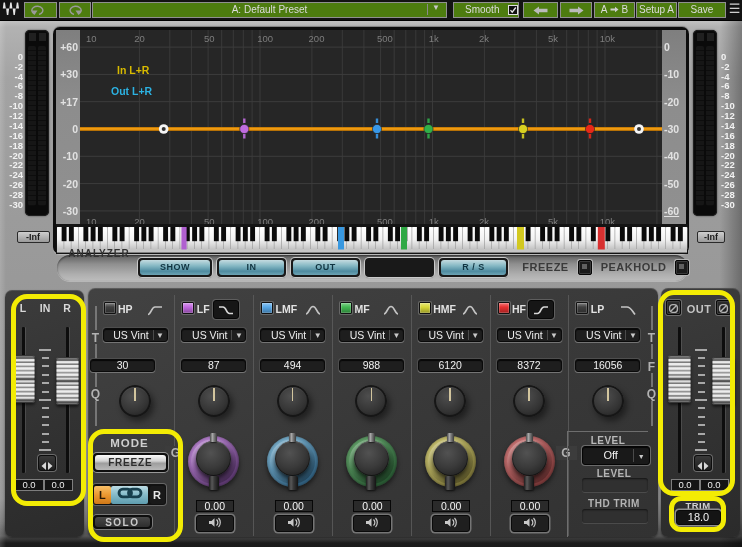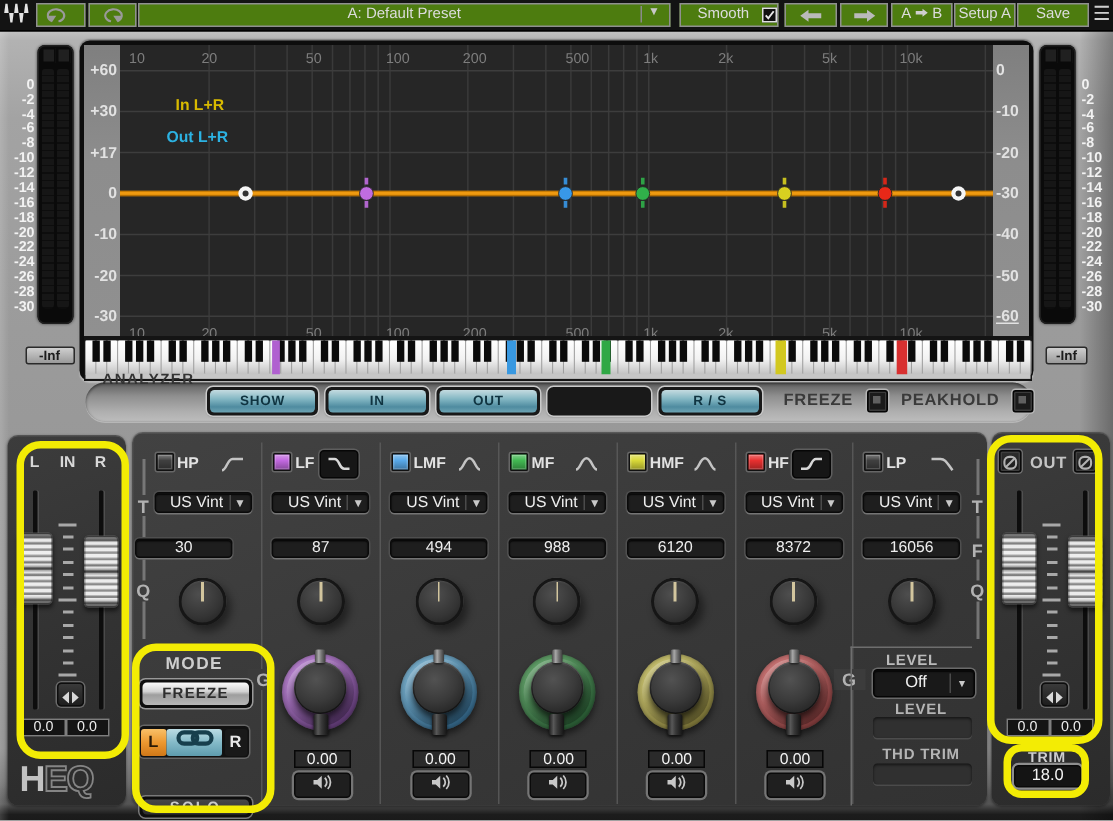--- a/index.html
+++ b/index.html
@@ -399,21 +399,20 @@
 <div class="cbx" style="left:578px;top:260px;">
       <i></i>
     </div>
 <div class="lbl" style="left:599px;top:261px;width:69px;text-align:center;font-size:11px;color:#3a3a3a;letter-spacing:0.5px;">PEAKHOLD</div>
 <div class="cbx" style="left:675px;top:260px;">
       <i></i>
     </div>
 <div class="panel2" style="left:5px;top:290px;width:79px;height:247px;"></div>
 <div class="panel" style="left:88px;top:288px;width:570px;height:249px;"></div>
 <div class="panel2" style="left:661px;top:288px;width:79px;height:249px;"></div>
-<div class="abs" style="left:13px;top:506px;width:70px;height:26px;font-weight:bold;font-size:24px;font-family:'Liberation Sans',sans-serif;letter-spacing:-1px;"><span style="color:#c2c2c2;">H</span><span style="color:rgba(0,0,0,0);-webkit-text-stroke:1.2px #858585;">EQ</span></div>
 <div class="lbl" style="left:14px;top:302px;width:18px;text-align:center;font-size:10.5px;color:#d8d8d8;">L</div>
     <div class="lbl" style="left:33px;top:302px;width:24px;text-align:center;font-size:10.5px;color:#d8d8d8;">IN</div>
     <div class="lbl" style="left:58px;top:302px;width:18px;text-align:center;font-size:10.5px;color:#d8d8d8;">R</div>
     <div class="abs" style="left:21.5px;top:327px;width:3px;height:146px;background:#0d0d0d;box-shadow:1px 0 0 rgba(255,255,255,.12);border-radius:1px;"></div>
     <div class="abs" style="left:65.5px;top:327px;width:3px;height:146px;background:#0d0d0d;box-shadow:1px 0 0 rgba(255,255,255,.12);border-radius:1px;"></div>
     <div class="abs" style="left:39.0px;top:348.5px;width:12px;height:2px;background:#a8a8a8;"></div>
     <div class="abs" style="left:41.5px;top:356.9px;width:7px;height:2px;background:#a8a8a8;"></div>
     <div class="abs" style="left:41.5px;top:365.3px;width:7px;height:2px;background:#a8a8a8;"></div>
     <div class="abs" style="left:41.5px;top:373.7px;width:7px;height:2px;background:#a8a8a8;"></div>
     <div class="abs" style="left:41.5px;top:382.1px;width:7px;height:2px;background:#a8a8a8;"></div>
@@ -620,21 +619,21 @@
     </div>
 <div class="abs" style="left:92.5px;top:484px;width:73px;height:21px;background:#111;border-radius:3px;box-shadow:0 0 0 1px #666;"></div>
 <div class="abs" style="left:94px;top:485.5px;width:16.5px;height:18px;background:linear-gradient(180deg,#f8c068,#ec9830 50%,#d07818);color:#2a1a06;font-size:11px;font-weight:bold;text-align:center;line-height:18px;border-radius:2px;">L</div>
 <div class="abs" style="left:111px;top:485.5px;width:37px;height:18px;background:linear-gradient(180deg,#bcdce4,#84bac8 50%,#5e9cae);text-align:center;line-height:16px;border-radius:2px;"><svg width="26" height="12" viewBox="0 0 26 12">
         <g fill="none" stroke="#173f4d" stroke-width="2.8">
           <rect x="2" y="2.2" width="12.5" height="7.6" rx="3.8"></rect>
           <rect x="11.5" y="2.2" width="12.5" height="7.6" rx="3.8"></rect>
         </g>
       </svg></div>
 <div class="abs" style="left:149.5px;top:485.5px;width:15px;height:18px;background:#191919;color:#e8e8e8;font-size:11px;font-weight:bold;text-align:center;line-height:18px;border-radius:2px;">R</div>
-<div class="abs" style="left:92.8px;top:531px;width:59px;height:14px;border-radius:4px;background:#0e0e0e;box-shadow:0 0 0 1px #7a7a7a;padding-left:16px;">
+<div class="abs" style="left:92.8px;top:515px;width:59px;height:14px;border-radius:4px;background:#0e0e0e;box-shadow:0 0 0 1px #7a7a7a;">
       <div class="abs" style="left:2px;top:2px;right:2px;bottom:2px;border-radius:3px;background:linear-gradient(180deg,#484848,#2e2e2e);color:#cacaca;font-size:10px;font-weight:bold;text-align:center;line-height:11px;letter-spacing:1.5px;">SOLO</div>
     </div>
 <div class="abs" style="left:566.5px;top:430.8px;width:81.5px;height:1.2px;background:#6e6e6e;"></div>
 <div class="abs" style="left:566.5px;top:430.8px;width:1.2px;height:106px;background:#6e6e6e;"></div>
 <div class="lbl" style="left:578px;top:434.8px;width:60px;text-align:center;font-size:10px;color:#bababa;letter-spacing:0.5px;">LEVEL</div>
 <div class="abs" style="left:581.7px;top:446.4px;width:66px;height:17px;background:#191919;border:1px solid #050505;border-radius:3px;box-shadow:0 0 0 1px #6a6a6a, inset 0 1px 1px rgba(0,0,0,.8);color:#f0f0f0;font-size:11px;line-height:17px;text-align:center;"><span style="margin-right:10px;">Off</span><span class="abs" style="right:15px;top:2px;bottom:2px;width:1px;background:#4a4a4a;"></span><span class="abs" style="right:4px;top:1px;color:#c8c8c8;font-size:7px;">▼</span></div>
 <div class="lbl" style="left:581px;top:467.6px;width:66px;text-align:center;font-size:10px;color:#b4b4b4;letter-spacing:0.5px;">LEVEL</div>
 <div class="abs" style="left:581.7px;top:477.8px;width:66px;height:14px;background:#303030;border-radius:3px;box-shadow:inset 0 1px 2px rgba(0,0,0,.6), 0 1px 0 rgba(255,255,255,.12);"></div>
 <div class="lbl" style="left:578px;top:497.8px;width:72px;text-align:center;font-size:10px;color:#b4b4b4;letter-spacing:0.5px;">THD TRIM</div>
 <div class="abs" style="left:581.7px;top:508.8px;width:66px;height:14px;background:#303030;border-radius:3px;box-shadow:inset 0 1px 2px rgba(0,0,0,.6), 0 1px 0 rgba(255,255,255,.12);"></div>

